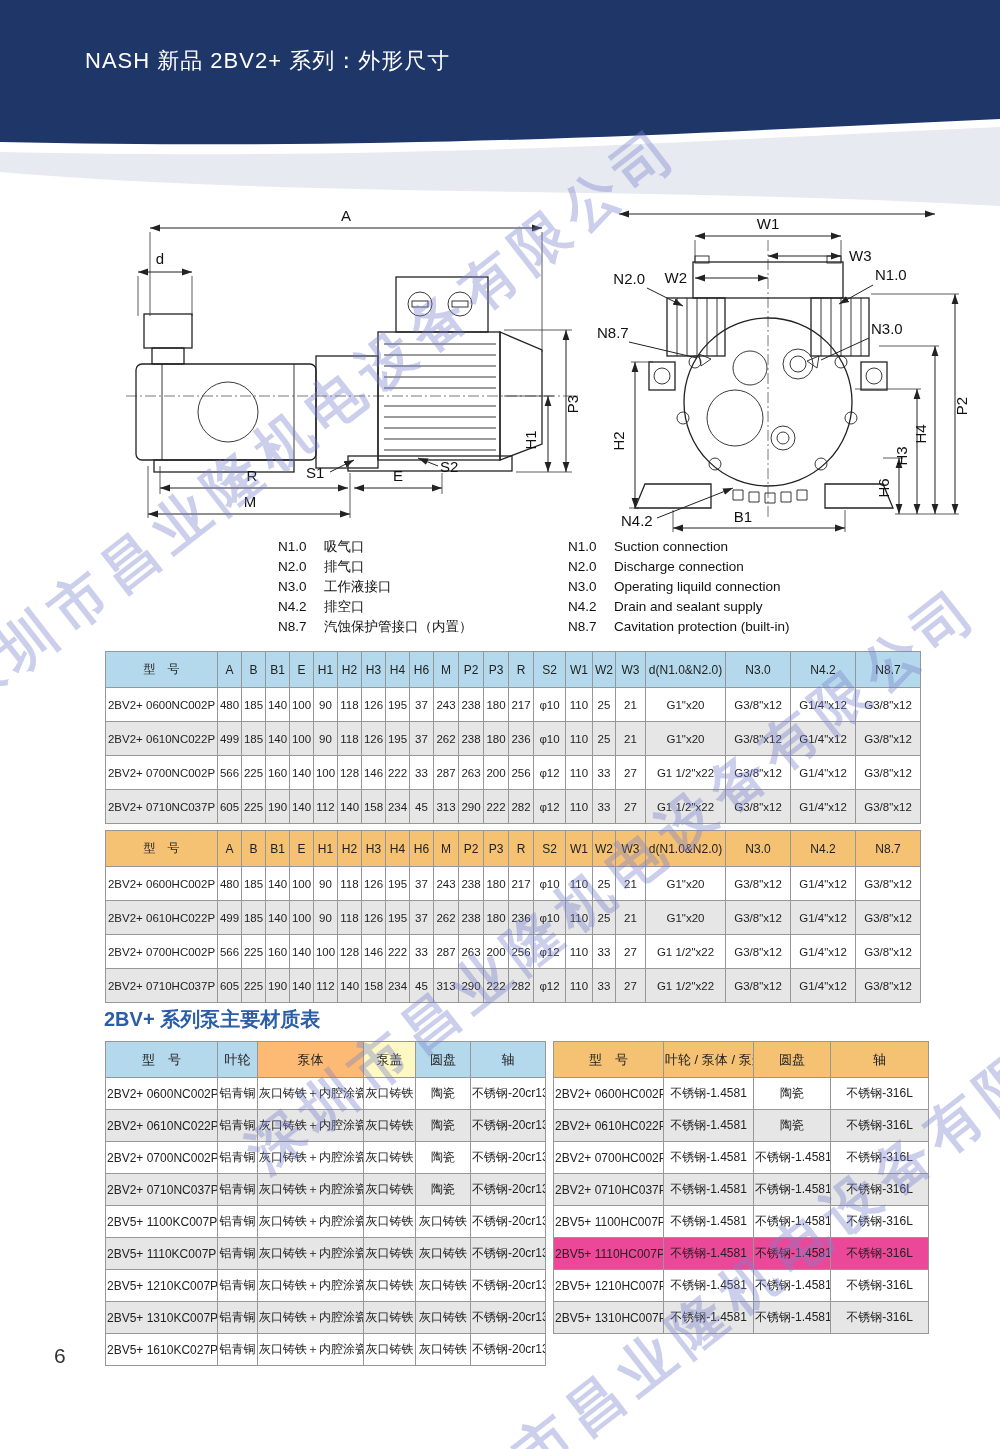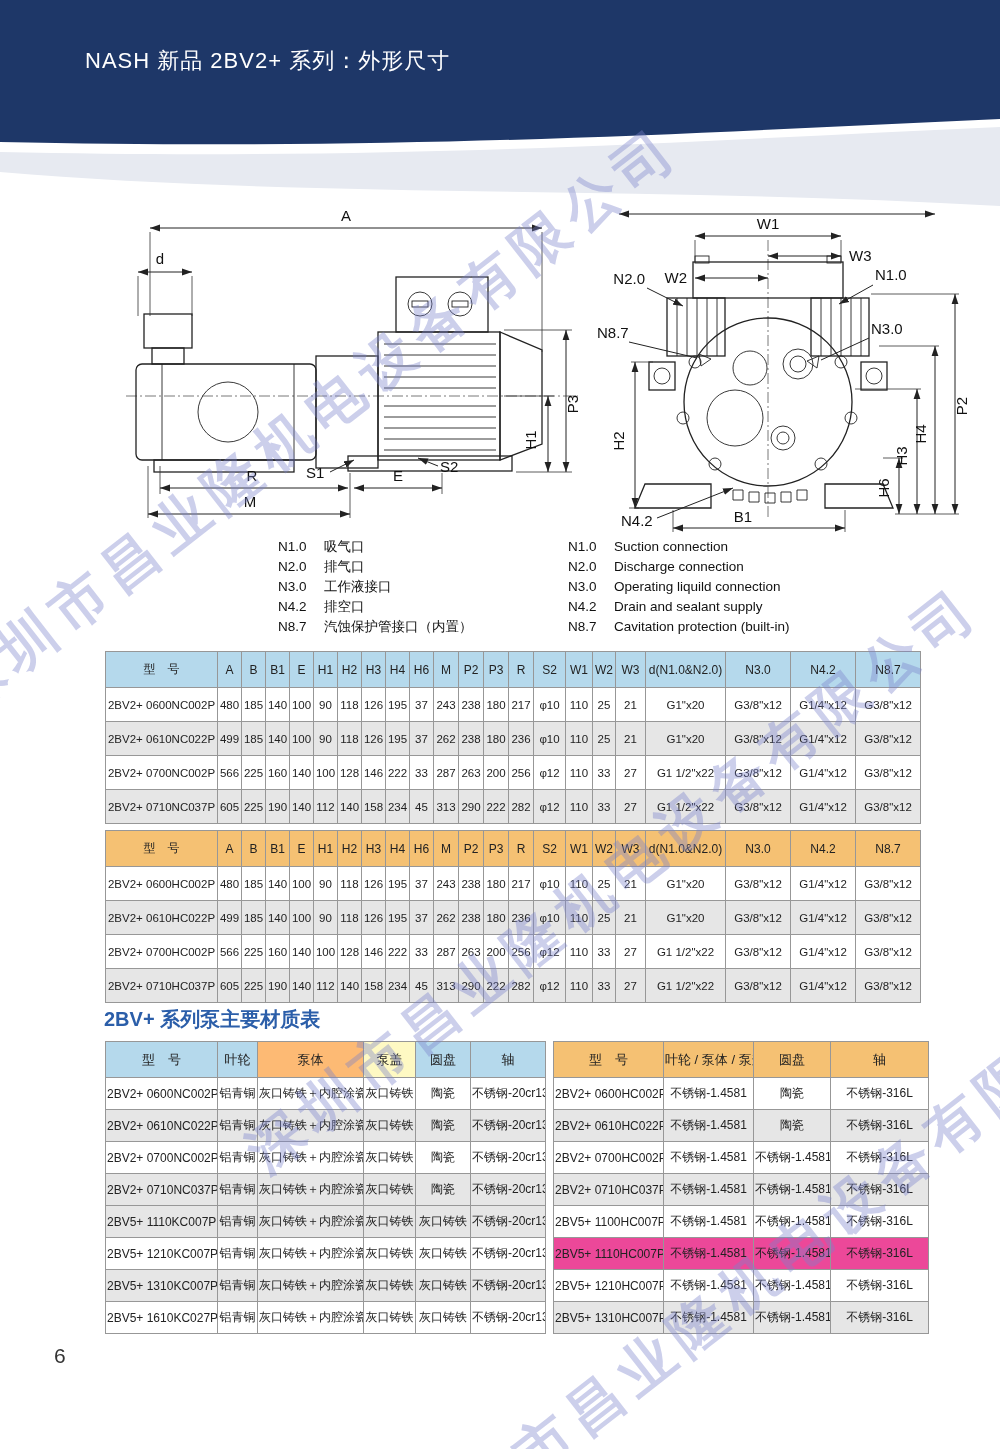--- a/index.html
+++ b/index.html
@@ -596,20 +596,28 @@
           <td>不锈钢-20cr13</td>
         </tr>
         <tr style="background: rgb(230, 230, 230);">
           <td>2BV2+ 0710NC037P</td>
           <td>铝青铜</td>
           <td>灰口铸铁＋内腔涂瓷</td>
           <td>灰口铸铁</td>
           <td>陶瓷</td>
           <td>不锈钢-20cr13</td>
         </tr>
+        <tr style="background: rgb(255, 255, 255);">
+          <td>2BV5+ 1100KC007P</td>
+          <td>铝青铜</td>
+          <td>灰口铸铁＋内腔涂瓷</td>
+          <td>灰口铸铁</td>
+          <td>灰口铸铁</td>
+          <td>不锈钢-20cr13</td>
+        </tr>
         <tr style="background: rgb(230, 230, 230);">
           <td>2BV5+ 1110KC007P</td>
           <td>铝青铜</td>
           <td>灰口铸铁＋内腔涂瓷</td>
           <td>灰口铸铁</td>
           <td>灰口铸铁</td>
           <td>不锈钢-20cr13</td>
         </tr>
         <tr style="background: rgb(255, 255, 255);">
           <td>2BV5+ 1210KC007P</td>

